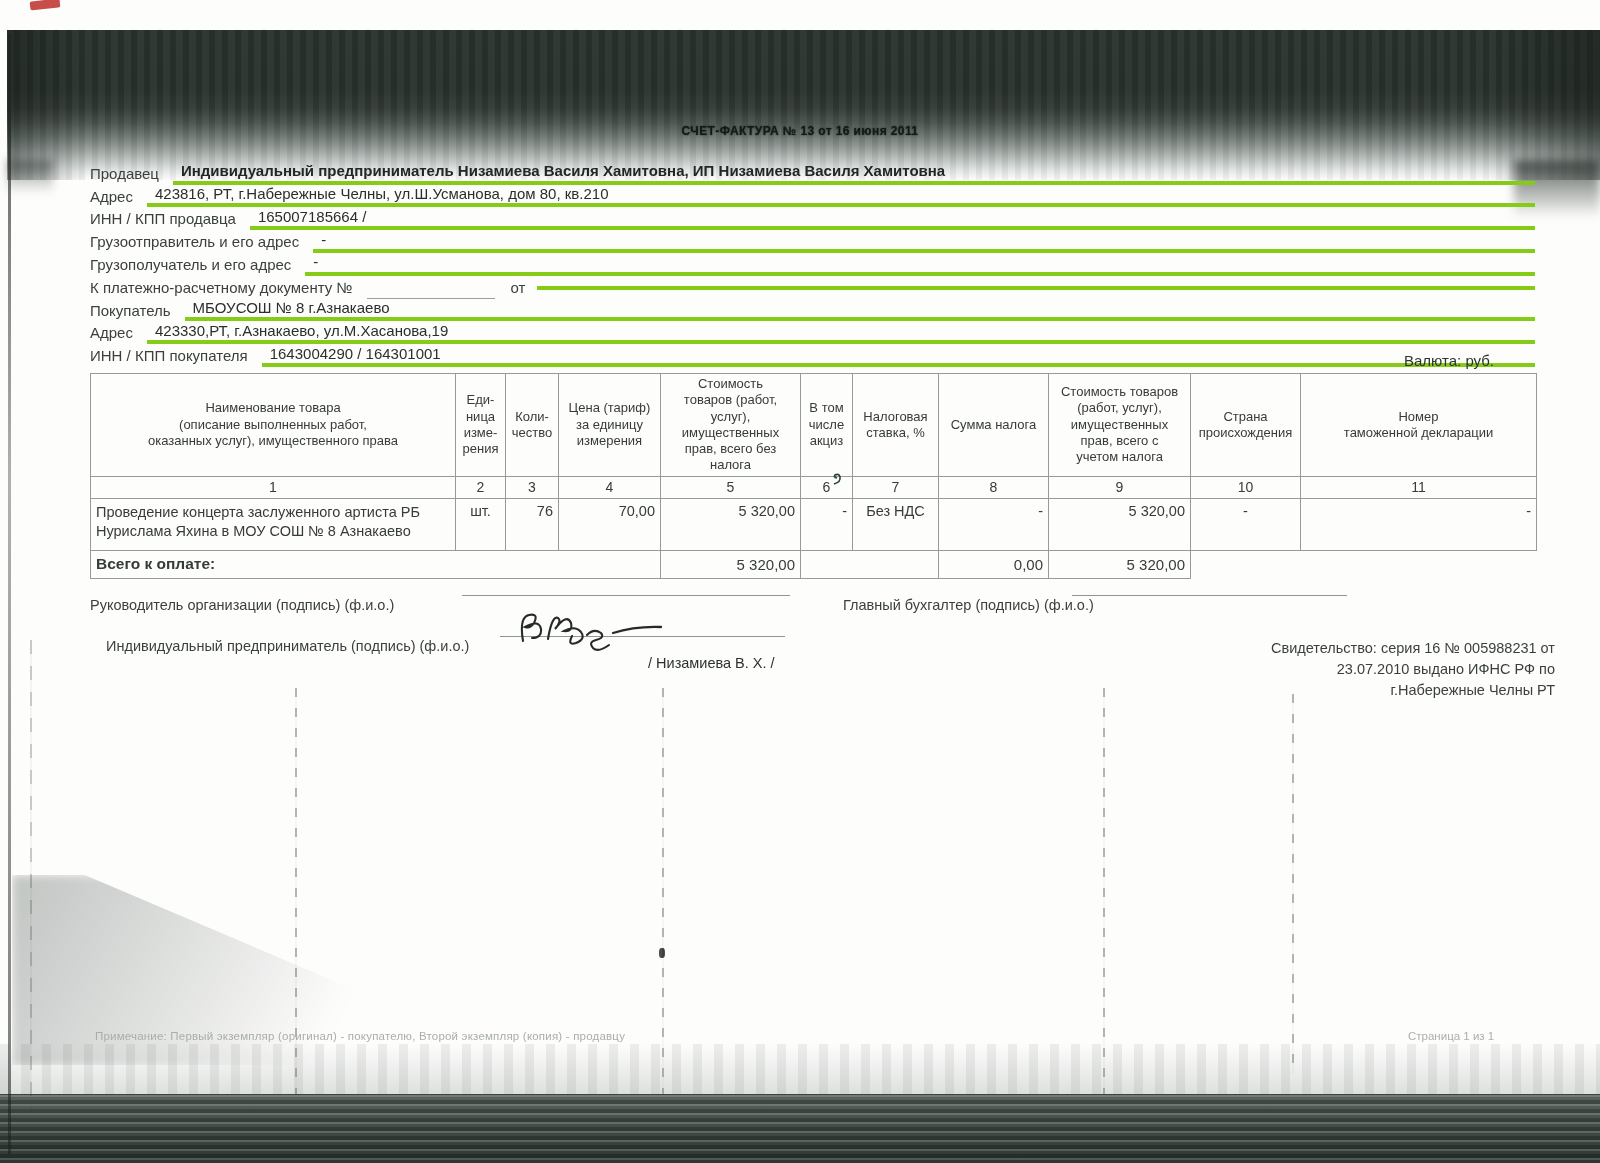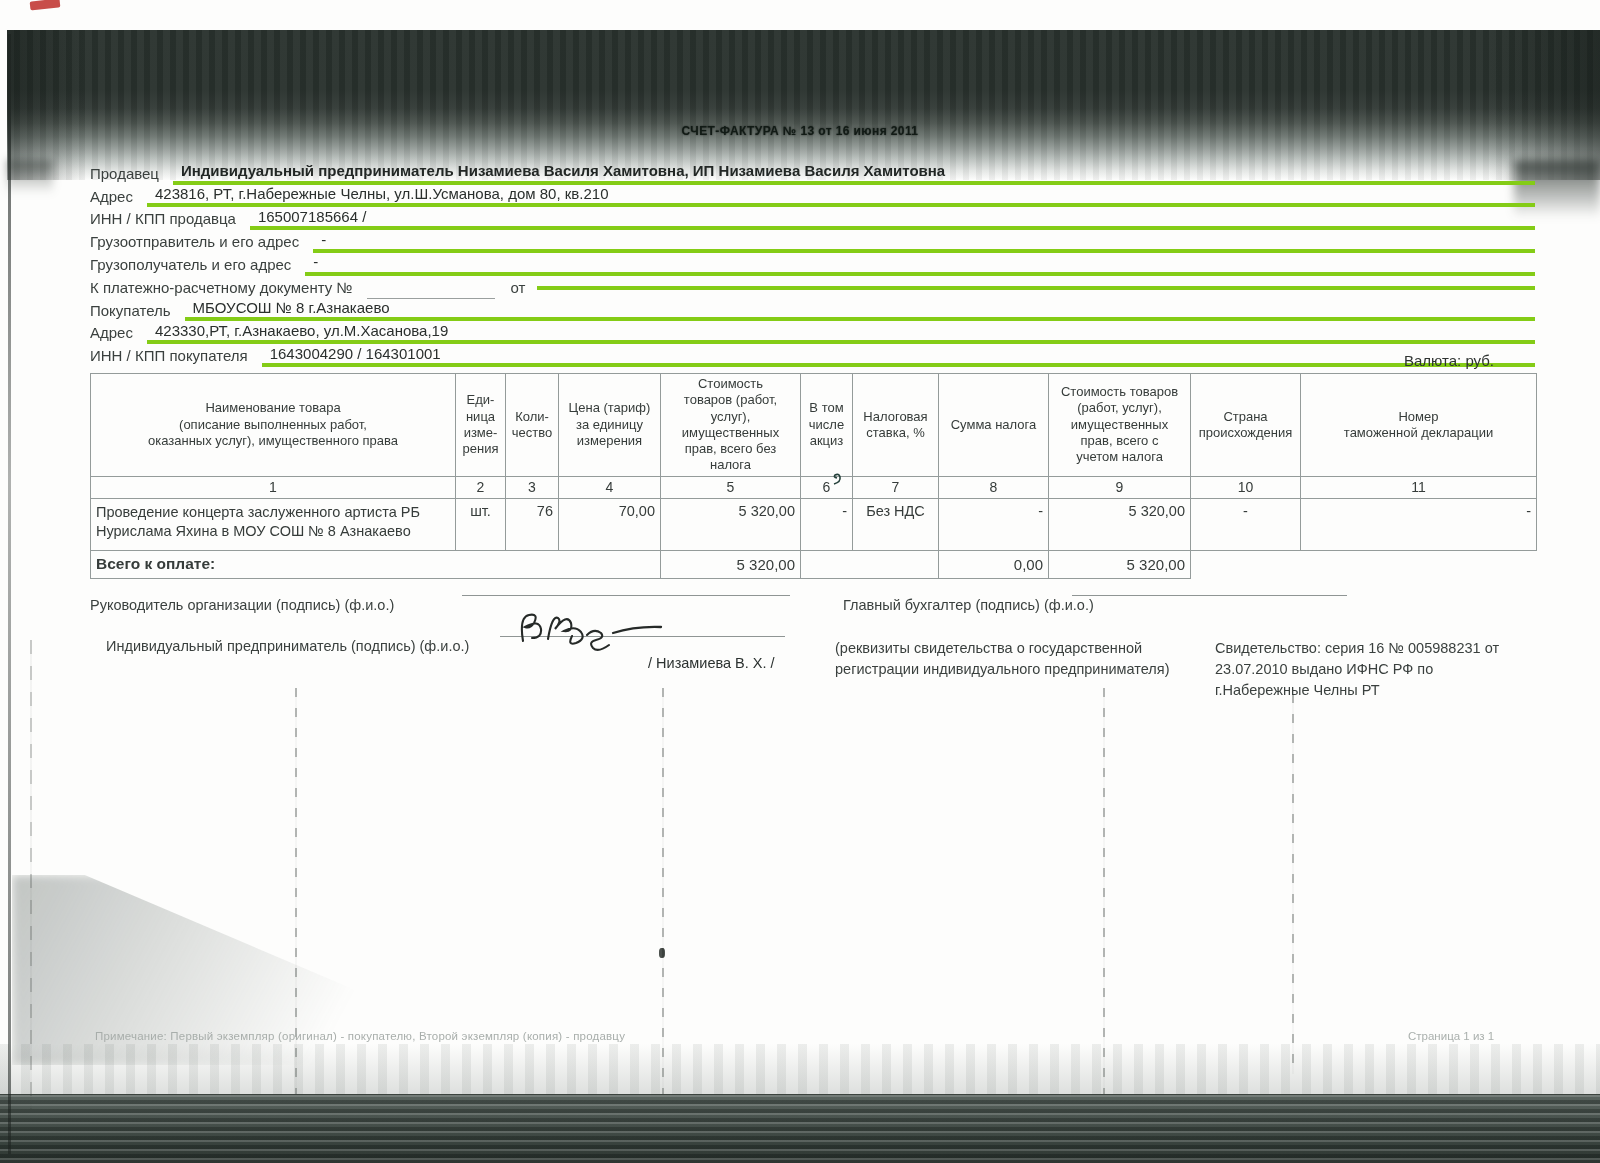--- a/index.html
+++ b/index.html
@@ -273,22 +273,20 @@
   <div class="sigline" style="top:595px; left:1072px; width:275px;"></div>
 
   <div class="sig" style="top:638px; left:106px;">Индивидуальный предприниматель (подпись) (ф.и.о.)</div>
   <div class="sigline" style="top:636px; left:500px; width:285px;"></div>
   <svg style="position:absolute; top:605px; left:515px; z-index:3;" width="150" height="46" viewBox="0 0 150 46">
     <path d="M8 36 Q4 12 14 10 Q24 8 19 18 Q15 24 10 22 Q24 14 26 24 Q27 33 17 33 M33 34 Q37 10 43 13 Q47 16 40 24 Q52 8 56 18 Q58 27 49 26 Q60 20 66 27 Q71 34 61 38 Q52 41 57 31 M72 30 Q79 23 86 28 Q90 33 81 35 Q73 37 78 43 Q83 48 94 40" stroke="#262a28" stroke-width="2.1" fill="none" stroke-linecap="round"></path>
     <path d="M98 28 Q120 21 146 22" stroke="#262a28" stroke-width="2.3" fill="none" stroke-linecap="round"></path>
   </svg>
   <div class="signame" style="top:638px; left:648px;margin-top:17px;">/ Низамиева В. Х. /</div>
 
-  <div class="sig pre cert" style="top:638px; left:835px; width:380px;">(реквизиты свидетельства о государственной
-регистрации индивидуального предпринимателя)</div>
-  <div class="sig pre cert" style="top:638px; left:1215px; width:340px;">Свидетельство: серия 16 № 005988231 от
+  <div class="sig pre cert" style="top:638px; left:1215px; width:340px;text-align:right;">Свидетельство: серия 16 № 005988231 от
 23.07.2010 выдано ИФНС РФ по
 г.Набережные Челны РТ</div>
 
   <div class="footnote">Примечание: Первый экземпляр (оригинал) - покупателю, Второй экземпляр (копия) - продавцу</div>
   <div class="pagenum">Страница 1 из 1</div>
 
 </div>
 
 </body></html>

